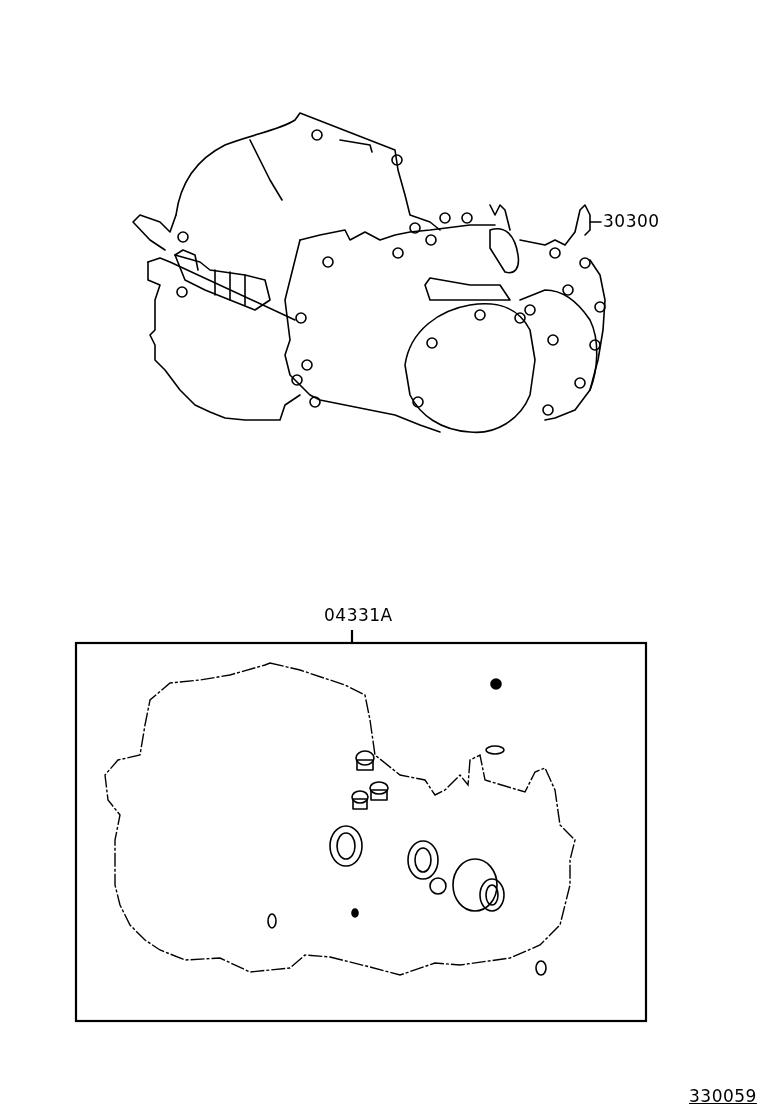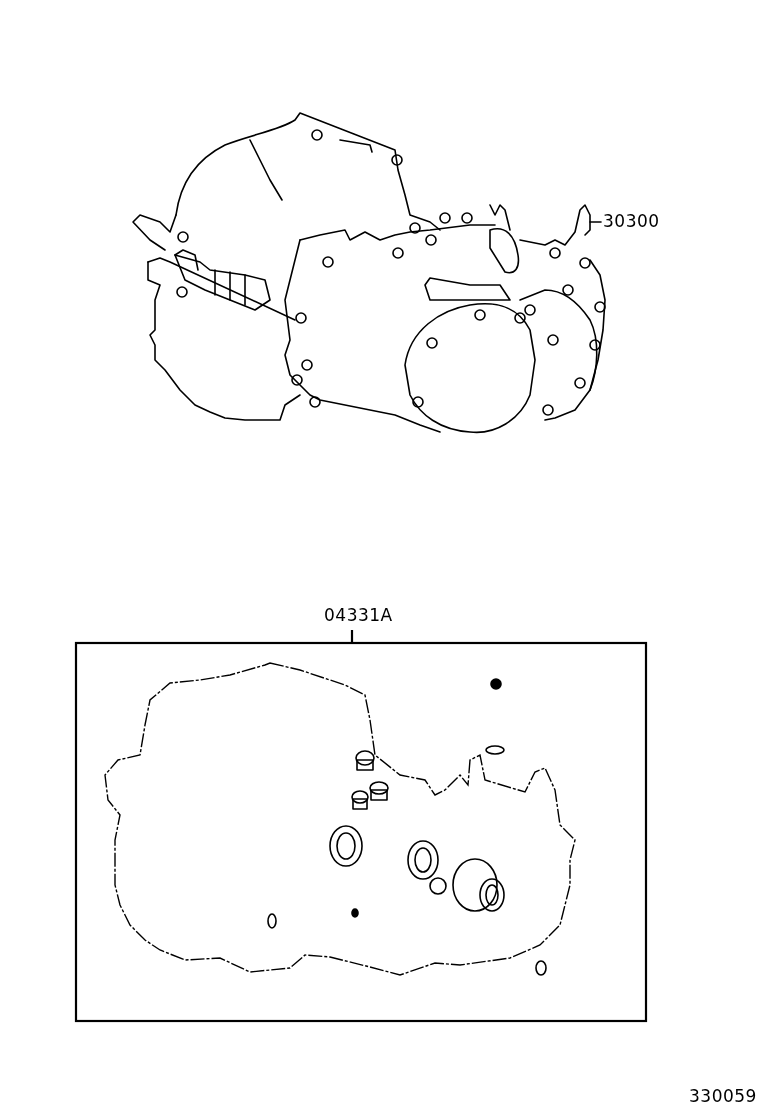--- a/index.html
+++ b/index.html
@@ -98,13 +98,13 @@
       <ellipse cx="495" cy="750" rx="9" ry="4"></ellipse>
       <ellipse cx="272" cy="921" rx="4" ry="7"></ellipse>
       <ellipse cx="355" cy="913" rx="3" ry="4" fill="#000"></ellipse>
       <ellipse cx="541" cy="968" rx="5" ry="7"></ellipse>
     </g>
   </g>
 </svg>
 
 <div class="label" style="left:603px; top:211px;">30300</div>
 <div class="label" style="left:324px; top:605px;">04331A</div>
-<div class="label" style="left:689px; top:1086px;">330059</div>
+<div class="label" style="left:689px; top:1086px;text-decoration:underline;">330059</div>
 
 </body></html>

